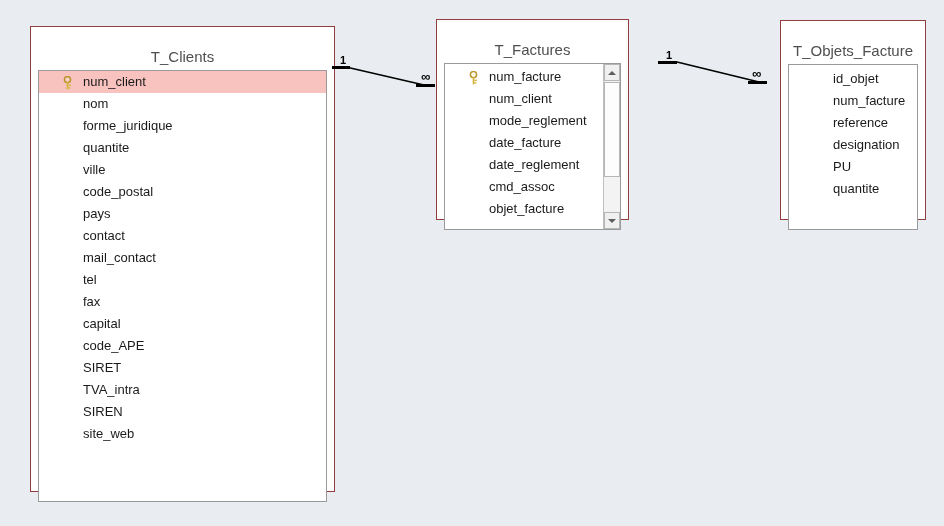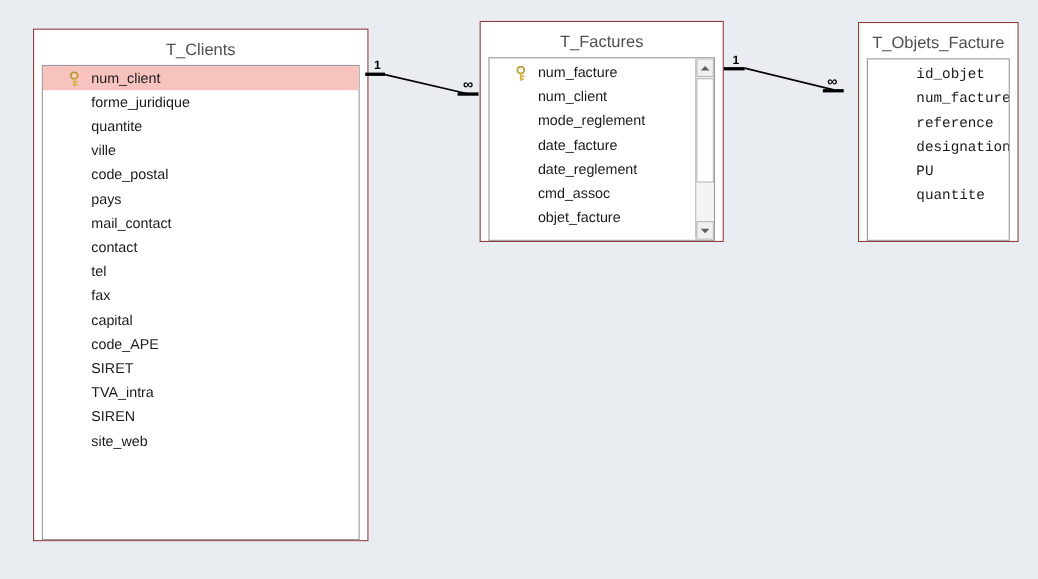--- a/index.html
+++ b/index.html
@@ -21,21 +21,21 @@
     width: 944px;
     height: 526px;
   }
 
   
   .entity {
     position: absolute;
     background: #ffffff;
     border: 1px solid #8f3d3d;
     box-sizing: border-box;
-    padding: 9px 7px 7px 7px;
+    padding: 20px 7px 7px 7px;
     z-index: 3;
   }
   .entity-title {
     text-align: center;
     font-size: 15px;
     color: #4f4f4f;
     line-height: 20px;
     padding-bottom: 3px;
     white-space: nowrap;
     overflow: hidden;
@@ -177,39 +177,42 @@
               <circle cx="6.5" cy="3.6" r="1" fill="#fbf0c0"></circle>
               <rect x="5.7" y="6.2" width="1.7" height="7.2" fill="#d4b43c"></rect>
               <rect x="7.4" y="8.6" width="2.4" height="1.4" fill="#d4b43c"></rect>
               <rect x="7.4" y="11.2" width="2.0" height="1.4" fill="#d4b43c"></rect>
             </svg>
           </span>
           <span>num_client</span>
         </div>
 
         <div class="field-row">
+          <span>nom</span>
+        </div>
+        <div class="field-row">
           <span>forme_juridique</span>
         </div>
         <div class="field-row">
           <span>quantite</span>
         </div>
         <div class="field-row">
           <span>ville</span>
         </div>
         <div class="field-row">
           <span>code_postal</span>
         </div>
         <div class="field-row">
           <span>pays</span>
         </div>
         <div class="field-row">
+          <span>contact</span>
+        </div>
+        <div class="field-row">
           <span>mail_contact</span>
-        </div>
-        <div class="field-row">
-          <span>contact</span>
         </div>
         <div class="field-row">
           <span>tel</span>
         </div>
         <div class="field-row">
           <span>fax</span>
         </div>
         <div class="field-row">
           <span>capital</span>
         </div>
@@ -226,21 +229,21 @@
           <span>SIREN</span>
         </div>
         <div class="field-row">
           <span>site_web</span>
         </div>
 
       </div>
     </div>
   </div>
 
-  <div class="entity" style="left:436px; top:19px; width:222px; height:201px;">
+  <div class="entity" style="left:436px; top:19px; width:193px; height:201px;">
     <div class="entity-title">T_Factures</div>
     <div class="field-list" style="height:167px;">
       <div class="field-rows" style="padding-top:2px;">
 
         <div class="field-row">
           <span class="key-icon">
             <svg viewBox="0 0 13 14" width="13" height="14">
               <circle cx="6.5" cy="3.6" r="3.1" fill="none" stroke="#b8962b" stroke-width="1.5"></circle>
               <circle cx="6.5" cy="3.6" r="1" fill="#fbf0c0"></circle>
               <rect x="5.7" y="6.2" width="1.7" height="7.2" fill="#d4b43c"></rect>
@@ -280,21 +283,21 @@
         <div class="scroll-btn down">
           <span class="arrow-glyph"></span>
         </div>
       </div>
     </div>
   </div>
 
   <div class="entity" style="left:780px; top:20px; width:146px; height:200px;">
     <div class="entity-title">T_Objets_Facture</div>
     <div class="field-list" style="height:166px;">
-      <div class="field-rows" style="padding-top:3px;font-family:Liberation Mono, monospace;">
+      <div class="field-rows" style="padding-top:3px;">
 
         <div class="field-row">
           <span>id_objet</span>
         </div>
         <div class="field-row">
           <span>num_facture</span>
         </div>
         <div class="field-row">
           <span>reference</span>
         </div>

